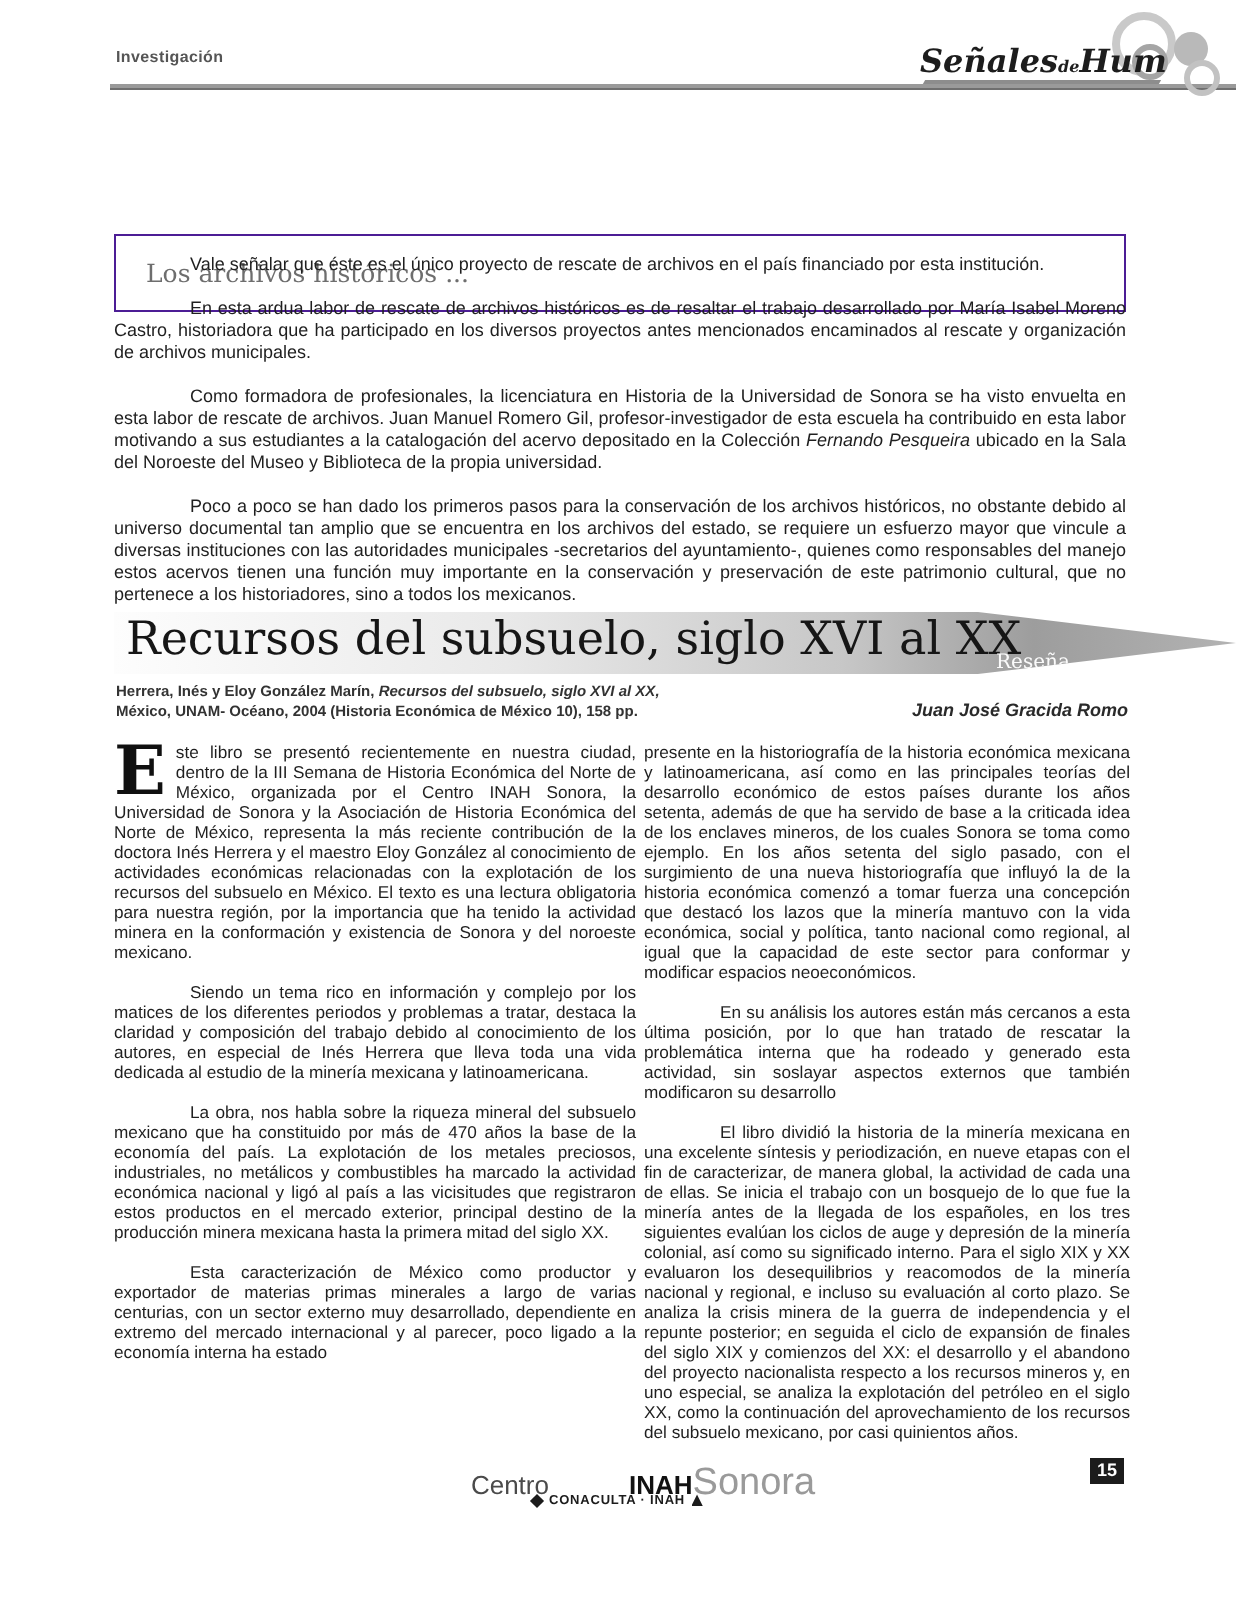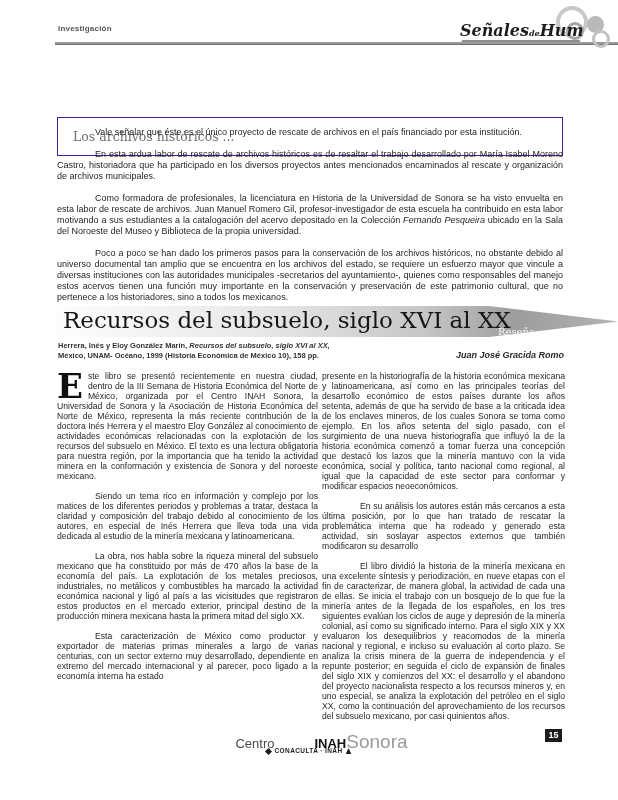--- a/index.html
+++ b/index.html
@@ -83,21 +83,21 @@
     <p>Poco a poco se han dado los primeros pasos para la conservación de los archivos históricos, no obstante debido al universo documental tan amplio que se encuentra en los archivos del estado, se requiere un esfuerzo mayor que vincule a diversas instituciones con las autoridades municipales -secretarios del ayuntamiento-, quienes como responsables del manejo estos acervos tienen una función muy importante en la conservación y preservación de este patrimonio cultural, que no pertenece a los historiadores, sino a todos los mexicanos.</p>
   </div>
 
   <div class="banner">
     <span class="banner-title">Recursos del subsuelo, siglo XVI al XX</span>
     <span class="banner-tag">Reseña</span>
   </div>
 
   <div class="citation">
     <span>Herrera, Inés y Eloy González Marín, </span><span class="book">Recursos del subsuelo, siglo XVI al XX,</span><br>
-    <span>México, UNAM- Océano, 1999 (Historia Económica de México 10), 158 pp.</span>
+    <span>México, UNAM- Océano, 2004 (Historia Económica de México 10), 158 pp.</span>
   </div>
   <span class="reviewer">Juan José Gracida Romo</span>
 
   <div class="columns">
     <div class="col-left">
       <p class="nofirst"><span class="dropcap">E</span><span>ste libro se presentó recientemente en nuestra ciudad, dentro de la III Semana de Historia Económica del Norte de México, organizada por el Centro INAH Sonora, la Universidad de Sonora y la Asociación de Historia Económica del Norte de México, representa la más reciente contribución de la doctora Inés Herrera y el maestro Eloy González al conocimiento de actividades económicas relacionadas con la explotación de los recursos del subsuelo en México. El texto es una lectura obligatoria para nuestra región, por la importancia que ha tenido la actividad minera en la conformación y existencia de Sonora y del noroeste mexicano.</span></p>
       <p>Siendo un tema rico en información y complejo por los matices de los diferentes periodos y problemas a tratar, destaca la claridad y composición del trabajo debido al conocimiento de los autores, en especial de Inés Herrera que lleva toda una vida dedicada al estudio de la minería mexicana y latinoamericana.</p>
       <p>La obra, nos habla sobre la riqueza mineral del subsuelo mexicano que ha constituido por más de 470 años la base de la economía del país. La explotación de los metales preciosos, industriales, no metálicos y combustibles ha marcado la actividad económica nacional y ligó al país a las vicisitudes que registraron estos productos en el mercado exterior, principal destino de la producción minera mexicana hasta la primera mitad del siglo XX.</p>
       <p>Esta caracterización de México como productor y exportador de materias primas minerales a largo de varias centurias, con un sector externo muy desarrollado, dependiente en extremo del mercado internacional y al parecer, poco ligado a la economía interna ha estado</p>
     </div>

